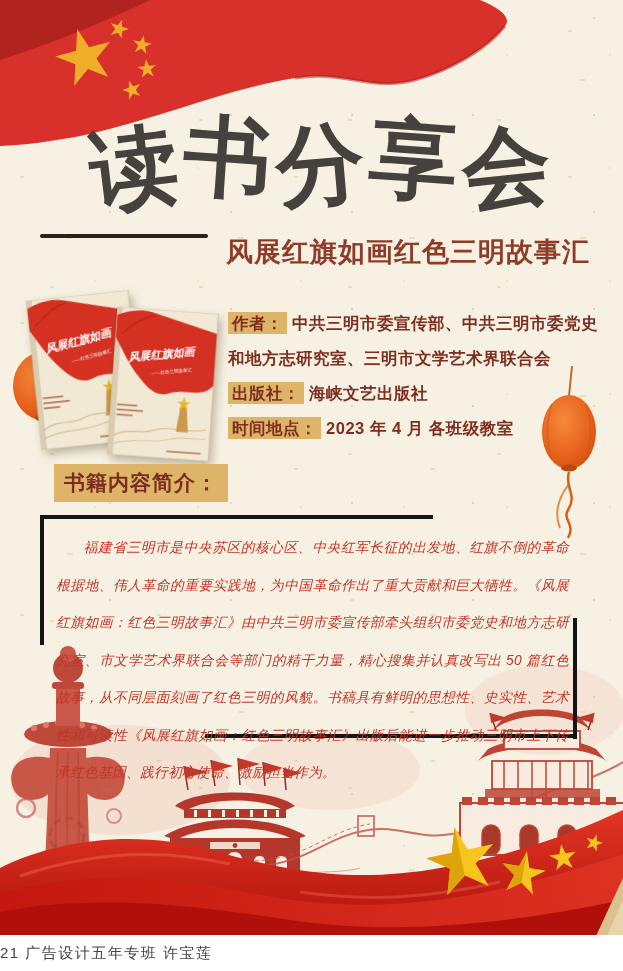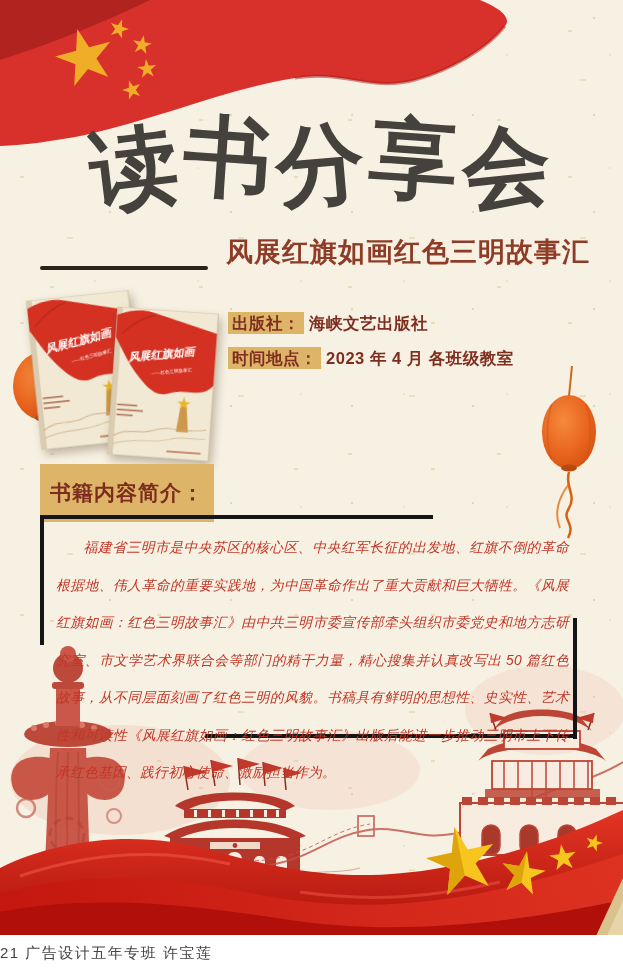--- a/index.html
+++ b/index.html
@@ -39,41 +39,41 @@
       background-color:#8d3a25;
       background-image:radial-gradient(circle 3px at 6px 6px, #6e2413 40%, rgba(0,0,0,0) 44%);
       background-size:12px 12px;
       -webkit-background-clip:text; background-clip:text;
       color:transparent;
     }
   }
 
   
   .subtitle-row { position:absolute; left:40px; top:234px; width:560px; z-index:3;
-    display:flex; align-items:flex-end; }
+    display:flex; align-items:flex-start; }
   .subtitle-dash { width:168px; height:4px; background:#2b221b; border-radius:2px; margin-right:18px; }
   .subtitle-text { font-size:27px; font-weight:900; color:#8e3c27; letter-spacing:1px; white-space:nowrap; }
 
   
   .lantern { position:absolute; z-index:1; }
   .lantern-left { left:8px; top:336px; }
   .lantern-right { left:538px; top:364px; }
   .book { position:absolute; z-index:2; filter:drop-shadow(3px 5px 5px rgba(80,60,30,.35)); }
   .book-back  { left:33px;  top:295px; transform:rotate(-6deg); }
   .book-front { left:112px; top:310px; transform:rotate(4deg); }
 
   
   .info-block { position:absolute; left:228px; top:306px; width:374px; z-index:2;
     font-size:16.5px; font-weight:bold; color:#7e2d1f; line-height:35px; letter-spacing:.5px; }
   .info-block p { margin:0; }
   .hl { background:#ddb468; padding:2px 4px; }
 
   
-  .section-banner { position:absolute; left:40px; top:464px; z-index:2;
-    background:#ddb468; padding:15px 10px; }
+  .section-banner { position:absolute; left:54px; top:464px; z-index:2;
+    background:#ddb468; padding:5px 10px; }
   .section-banner span { font-size:21px; font-weight:900; color:#7c2c1e; letter-spacing:1px; }
 
   
   .intro-box { position:absolute; left:40px; top:515px; width:537px; height:226px; z-index:2;font-style:italic; }
   .intro-border { position:absolute; background:#151515; }
   .b-top    { left:0;   top:0;    width:393px; height:4px; }
   .b-left   { left:0;   top:0;    width:4px;   height:130px; }
   .b-right  { left:533px; top:103px; width:4px; height:121px; }
   .b-bottom { left:165px; top:219px; width:372px; height:4px; }
   .intro-text { position:absolute; left:16px; right:8px; top:14px;
@@ -161,20 +161,21 @@
     </g>
     <rect x="6" y="96" width="20" height="1.6" fill="#a05540" opacity=".8"></rect>
     <rect x="6" y="101" width="26" height="1.6" fill="#a05540" opacity=".8"></rect>
     <rect x="6" y="106" width="16" height="1.6" fill="#a05540" opacity=".8"></rect>
     <path d="M4,128 C20,118 30,126 44,120 C60,113 78,122 96,116" stroke="#c9a87e" stroke-width="1.2" fill="none" opacity=".7"></path>
     <path d="M4,136 C24,128 40,134 60,128 C76,123 88,128 96,125" stroke="#c9a87e" stroke-width="1" fill="none" opacity=".6"></path>
     <rect x="58" y="139" width="34" height="2" fill="#b56a4a" opacity=".7"></rect>
   </svg>
 
   <div class="info-block">
+    <p><span class="hl">作者：</span> <span>中共三明市委宣传部、中共三明市委党史和地方志研究室、三明市文学艺术界联合会</span></p>
     <p><span class="hl">出版社：</span> <span>海峡文艺出版社</span></p>
     <p><span class="hl">时间地点：</span> <span>2023 年 4 月  各班级教室</span></p>
   </div>
 
   <svg class="lantern lantern-right" width="66" height="180" viewBox="0 0 66 180">
     <defs>
       <radialGradient id="lg2" cx="40%" cy="35%" r="75%">
         <stop offset="0%" stop-color="#f58a3c"></stop>
           <stop offset="60%" stop-color="#e8641f"></stop>
           <stop offset="100%" stop-color="#d04f0e"></stop>

